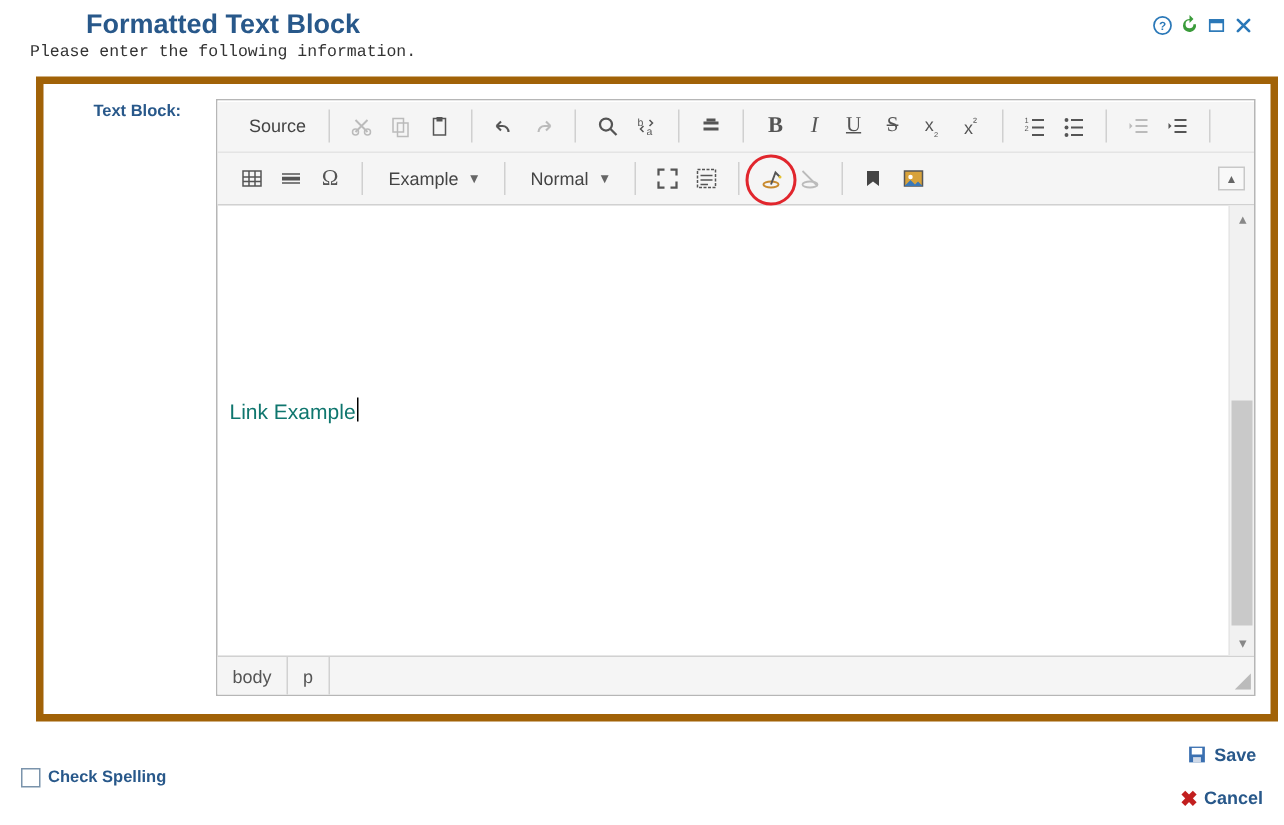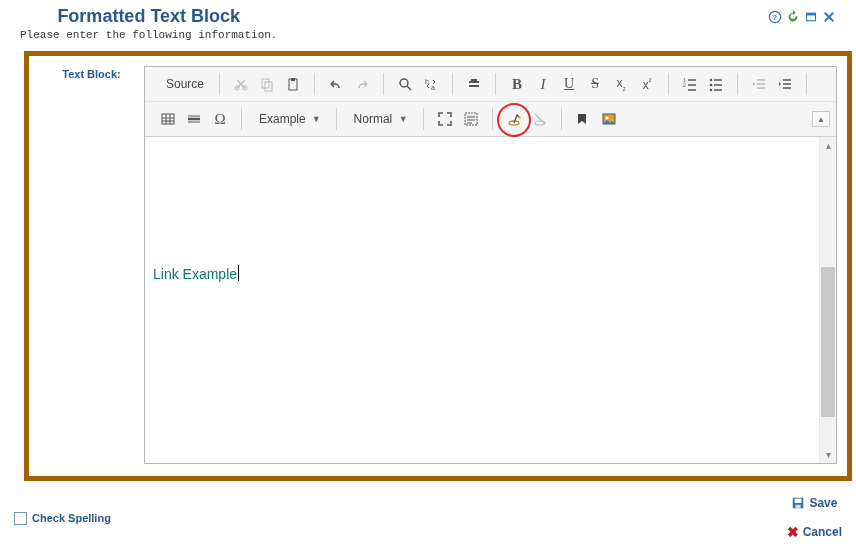--- a/index.html
+++ b/index.html
@@ -497,20 +497,25 @@
           <div class="content-inner">
             <div class="editor-text"><span>Link Example</span><span class="cursor-bar"></span></div>
           </div>
           <div class="vscroll">
             <div class="varrow-up">▴</div>
             <div class="vthumb"></div>
             <div class="varrow-down">▾</div>
           </div>
         </div>
 
+        <div class="statusbar">
+          <div class="pathitem">body</div>
+          <div class="pathitem">p</div>
+          <div class="grip">◢</div>
+        </div>
 
       </div>
     </div>
   </div>
 
   <div class="footer">
     <label class="chk-row">
       <span class="chk"></span>
       <span>Check Spelling</span>
     </label>

